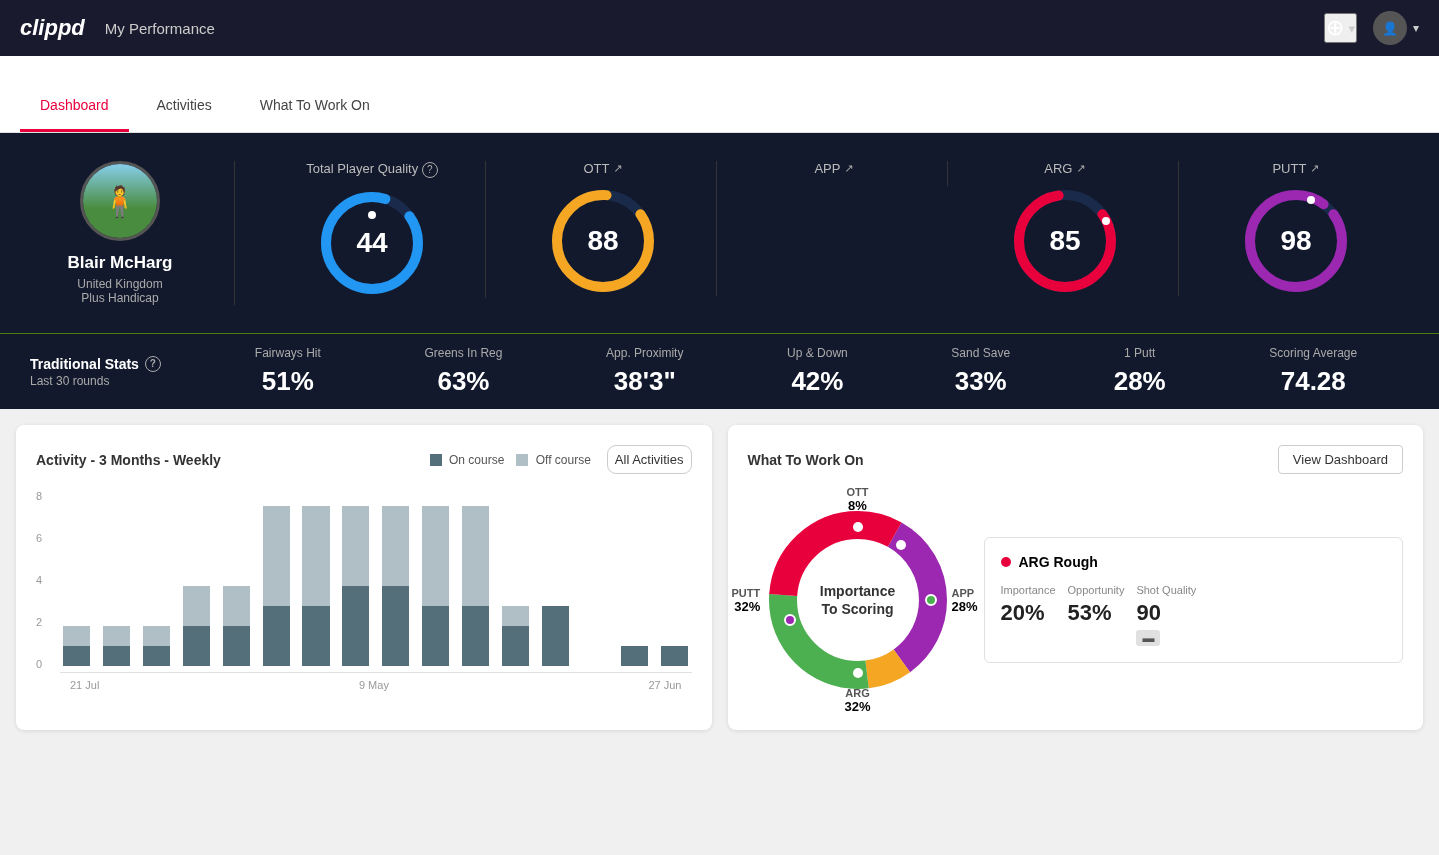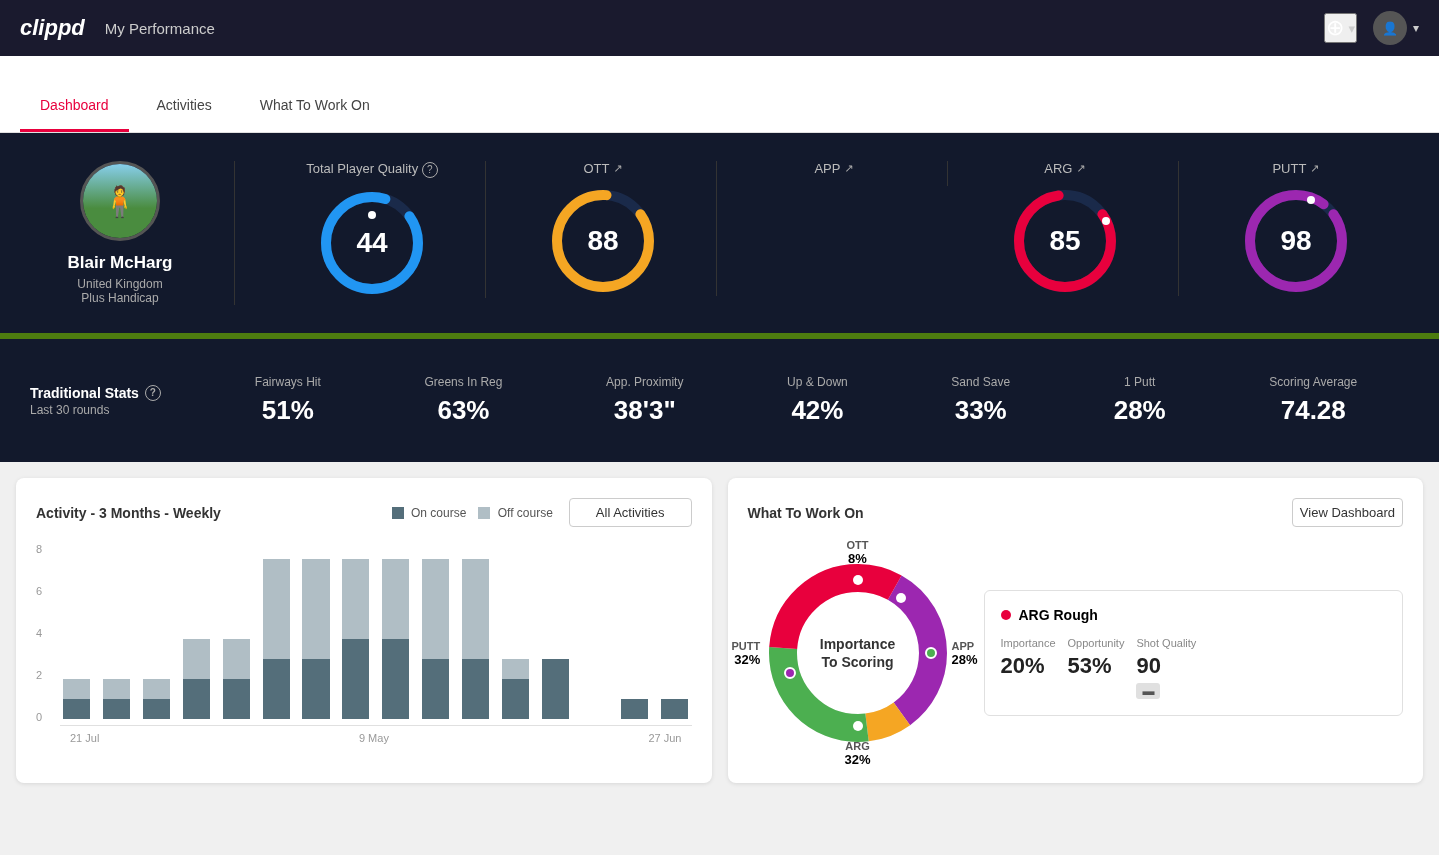--- a/index.html
+++ b/index.html
@@ -110,22 +110,22 @@
     .ring-number {
       position: absolute; top: 50%; left: 50%; transform: translate(-50%, -50%);
       font-size: 28px; font-weight: bold; color: #fff;
     }
 
     .tpq-label { font-size: 13px; color: #bbb; margin-bottom: 10px; }
 
     
     .trad-stats {
       background: #12192c;
-      border-top: 6px solid #4d7c0f;
-      padding: 36px 30px;
+      border-top: 1px solid #4d7c0f;
+      padding: 12px 30px;
       display: flex;
       align-items: center;
       gap: 13px;
       color: #fff;
     }
     .trad-stats-label { min-width: 160px; }
     .trad-stats-label h3 { font-size: 14px; display: flex; align-items: center; gap: 6px; }
     .trad-stats-label p { font-size: 12px; color: #aaa; margin-top: 2px; }
     .stat-items { display: flex; flex: 1; justify-content: space-around; }
     .stat-item { display: flex; flex-direction: column; align-items: center; }
@@ -151,21 +151,21 @@
     .chart-header {
       display: flex;
       align-items: center;
       justify-content: space-between;
       margin-bottom: 16px;
     }
     .chart-title { font-size: 14px; font-weight: 600; color: #333; }
     .chart-legend { display: flex; align-items: center; gap: 12px; font-size: 12px; color: #555; }
     .legend-dot { width: 12px; height: 12px; display: inline-block; margin-right: 4px; }
     .all-activities-btn {
-      border: 1px solid #ccc; padding: 6px 26px; border-radius: 4px;
+      border: 1px solid #ccc; padding: 6px 7px; border-radius: 9px;
       font-size: 13px; cursor: pointer; background: #fff; color: #333;
     }
     .bar-chart-area { display: flex; align-items: flex-end; height: 180px; gap: 6px; padding-bottom: 4px; }
     .bar-group { display: flex; flex-direction: column; align-items: center; flex: 1; }
     .bar-off { background: #b0bec5; }
     .bar-on { background: #546e7a; }
     .bar-segment { width: 100%; }
 
     .chart-y-labels {
       position: absolute; left: 0; top: 0; height: 180px;
@@ -187,21 +187,21 @@
       box-shadow: 0 1px 4px rgba(0,0,0,0.1);
     }
     .wtwo-header {
       display: flex;
       justify-content: space-between;
       align-items: center;
       margin-bottom: 16px;
     }
     .wtwo-title { font-size: 14px; font-weight: 600; color: #333; }
     .view-dashboard-btn {
-      border: 1px solid #ccc; padding: 6px 7px; border-radius: 4px;
+      border: 1px solid #ccc; padding: 6px 14px; border-radius: 4px;
       font-size: 13px; cursor: pointer; background: #fff; color: #333;
     }
 
     .wtwo-content { display: flex; gap: 16px; align-items: center; }
     .donut-wrapper { position: relative; width: 220px; height: 220px; flex-shrink: 0; }
     .donut-center-text {
       position: absolute; top: 50%; left: 50%;
       transform: translate(-50%, -50%);
       text-align: center;
       font-size: 14px; font-weight: 600; color: #333;

